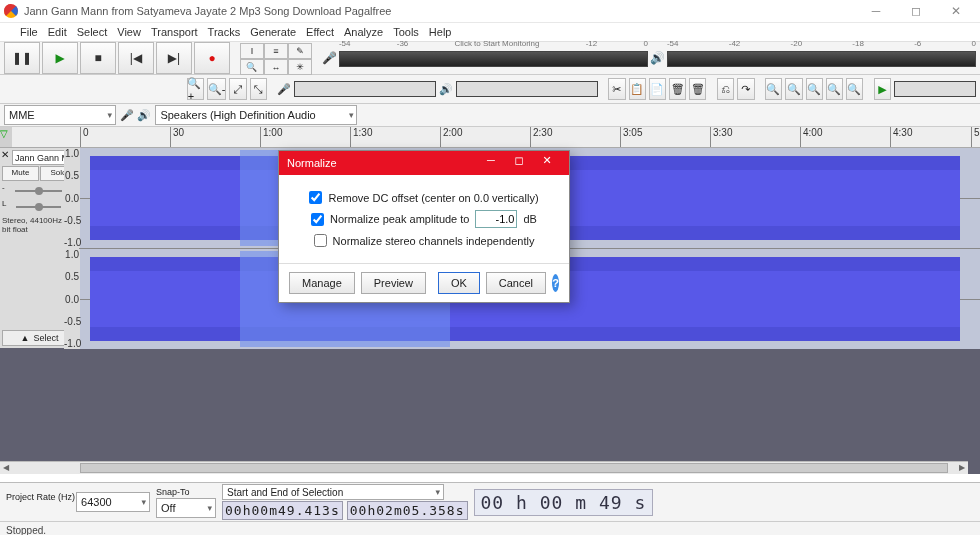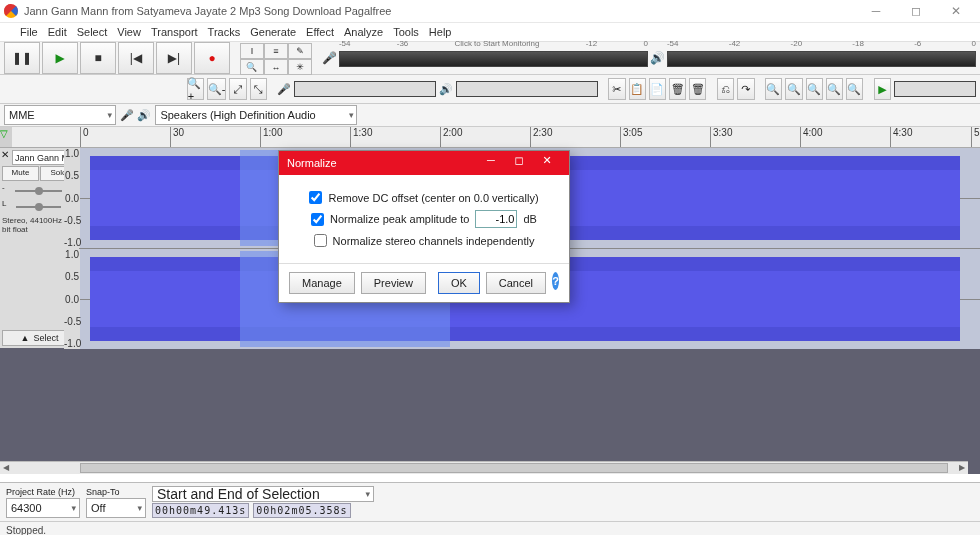--- a/index.html
+++ b/index.html
@@ -43,33 +43,33 @@
 .channel .zero{position:absolute;left:0;right:0;top:50%;height:1px;background:#888}
 .wave{position:absolute;left:0;right:0;top:0;bottom:0}
 .wave svg{width:100%;height:100%;display:block}
 .vscale{position:absolute;left:-16px;top:0;bottom:0;width:16px;display:flex;flex-direction:column;justify-content:space-between;font-size:10px;color:#333;background:#dcdcdc;text-align:right;padding-right:1px;box-sizing:border-box}
 .scrollbar-h{position:absolute;bottom:0;left:0;right:12px;height:12px;background:#e8e8e8;border-top:1px solid #bbb;display:flex;align-items:center}
 .scrollbar-h .thumb{position:absolute;left:80px;right:20px;top:1px;bottom:1px;background:#ccc;border:1px solid #aaa}
 .scrollbar-h .arr{width:12px;height:10px;text-align:center;font-size:8px;color:#666}
 .bottombar{position:absolute;bottom:0;left:0;right:0;height:52px;background:#f4f4f4;border-top:1px solid #bbb}
 .selectionbar{height:34px;display:flex;align-items:center;padding:2px 6px;gap:6px;border-bottom:1px solid #ccc}
 .timefields{display:flex;gap:4px}
-.digits{font-family:monospace;font-size:10px;background:#dde;border:1px solid #99a;padding:1px 2px;letter-spacing:1px}
+.digits{font-family:monospace;font-size:13px;background:#dde;border:1px solid #99a;padding:1px 2px;letter-spacing:1px}
 .bigtime{font-family:monospace;font-size:18px;color:#334;letter-spacing:1px;border:1px solid #aab;background:#e8ebf4;padding:2px 6px}
 .status{height:16px;padding:0 6px;font-size:10px;color:#444;display:flex;align-items:center}
 
 .dialog{position:absolute;left:278px;top:150px;width:290px;background:#fff;border:1px solid #888;box-shadow:4px 4px 12px rgba(0,0,0,.3);z-index:50}
 .dialog .dtitle{height:24px;background:#e81123;color:#fff;display:flex;align-items:center;padding:0 8px;font-size:11px}
 .dialog .dtitle .dctl{width:28px;height:18px;text-align:center;color:#fff;font-size:11px;margin-left:auto}
 .dialog .dtitle .dctl+.dctl{margin-left:0}
 .dialog .dbody{padding:10px 12px;font-size:11px}
 .dialog .row{display:flex;align-items:center;gap:6px;margin:6px 0;justify-content:center}
 .dialog input[type=checkbox]{margin:0}
 .dialog .num{width:36px;height:16px;border:1px solid #7aa;text-align:right;padding:0 2px;font-size:11px}
-.dialog .dbuts{display:flex;gap:6px;padding:8px 10px;border-top:1px solid #ddd;align-items:flex-start}
+.dialog .dbuts{display:flex;gap:6px;padding:8px 10px;border-top:1px solid #ddd;align-items:center}
 .dialog .dbtn{height:20px;border:1px solid #aaa;background:linear-gradient(#fdfdfd,#e8e8e8);padding:0 12px;font-size:11px;display:flex;align-items:center}
 .dialog .dbtn.primary{border:1px solid #2a6bd4}
 .help{width:18px;height:18px;border-radius:50%;background:#3a8de8;color:#fff;text-align:center;line-height:18px;font-weight:bold;margin-left:auto}
 .tools{display:flex;flex-wrap:wrap;width:72px;height:30px;gap:0}
 .tools .tb{width:22px;height:14px;border:1px solid #bbb;background:#f4f4f4;font-size:9px;display:flex;align-items:center;justify-content:center}
 .iconbtn{width:20px;height:20px;border:1px solid #bbb;background:linear-gradient(#fdfdfd,#e8e8e8);display:flex;align-items:center;justify-content:center;font-size:11px}
 .toolrow2{height:28px;background:#f4f4f4;border-bottom:1px solid #ccc;display:flex;align-items:center;padding:0 4px;gap:3px}
 .play{color:#1a8f1a}
 .rec{color:#d11}
 .greenarea{position:absolute;left:0;width:12px;top:0;bottom:0;background:#d0d0d0}
@@ -304,30 +304,31 @@
     <div class="dbtn">Preview</div>
     <div style="flex:1"></div>
     <div class="dbtn primary">OK</div>
     <div class="dbtn">Cancel</div>
     <div class="help">?</div>
   </div>
 </div>
 
 <div class="bottombar">
   <div class="selectionbar">
-    <div style="display:flex;flex-direction:column;gap:1px">
+    <div style="display:flex;flex-direction:row;gap:1px">
       <span style="font-size:9px">Project Rate (Hz)</span>
       <div class="combo" style="width:52px">64300</div>
     </div>
     <div style="display:flex;flex-direction:column;gap:1px">
       <span style="font-size:9px">Snap-To</span>
       <div class="combo" style="width:38px">Off</div>
     </div>
     <div style="display:flex;flex-direction:column;gap:1px">
-      <div class="combo" style="width:200px;height:14px;font-size:14px">Start and End of Selection</div>
+      <div class="combo" style="width:200px;height:14px;font-size:10px">Start and End of Selection</div>
       <div class="timefields">
         <div class="digits">00h00m49.413s</div>
         <div class="digits">00h02m05.358s</div>
       </div>
     </div>
+    <div class="bigtime">00 h 00 m 49 s</div>
   </div>
   <div class="status">Stopped.</div>
 </div>
 
 </body></html>

